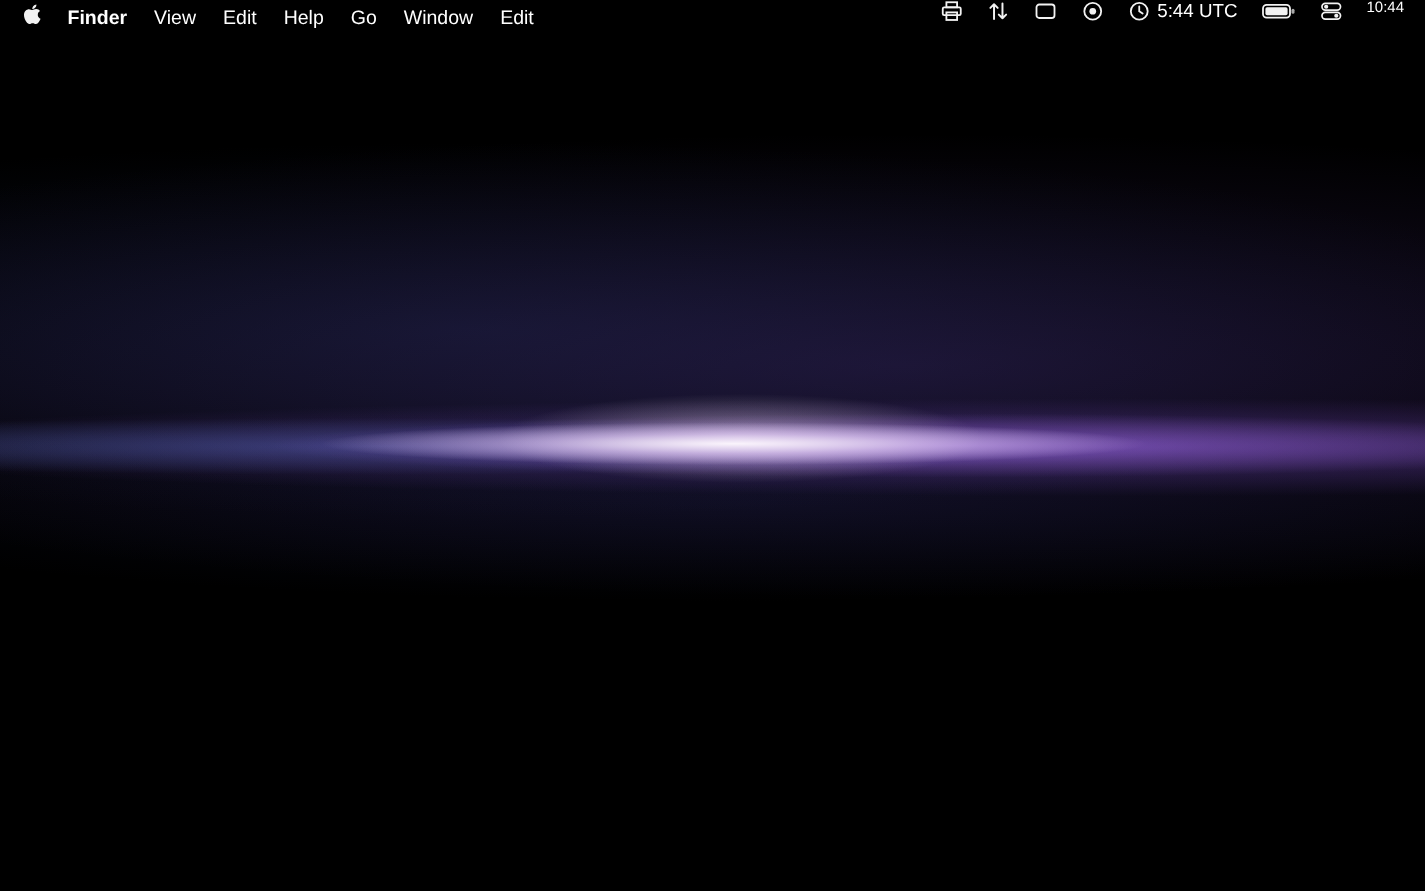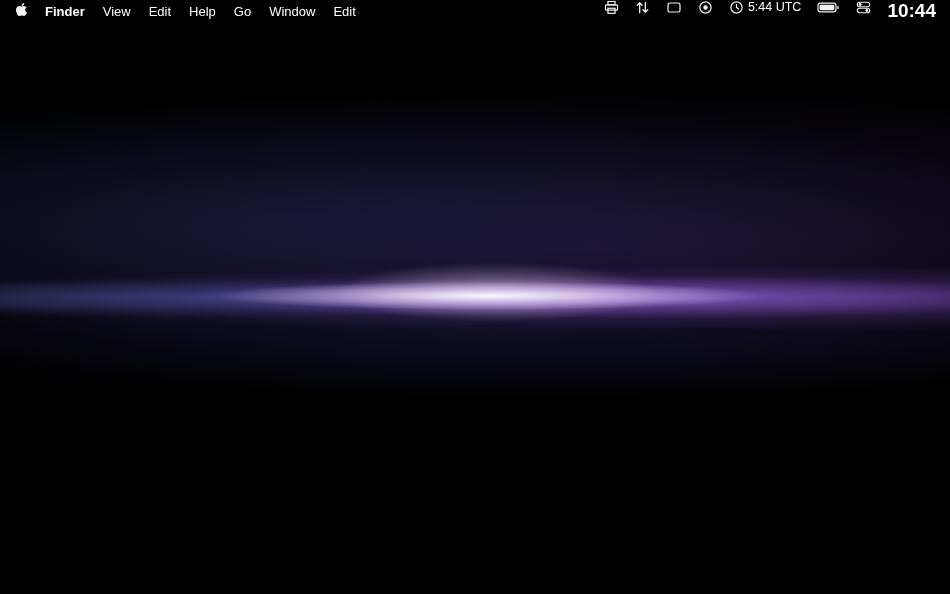--- a/index.html
+++ b/index.html
@@ -61,21 +61,21 @@
   .menubar-right { gap: 0; }
   .status-item {
     height: 100%;
     display: flex;
     align-items: flex-start;
     padding: 0 8px;
     gap: 4px;
     white-space: nowrap;
   }
   .status-item svg { display: block; }
-  .status-item.time { font-size: 19px; padding-right: 0; font-weight: bold; }
+  .status-item.time { font-size: 10px; padding-right: 0; }
   .clock-label { font-size: 12.5px; }
 
   .icon-svg { opacity: 0.95; }
 </style>
 </head>
 <body>
 
 <div class="desktop">
 
   <div class="menubar">

